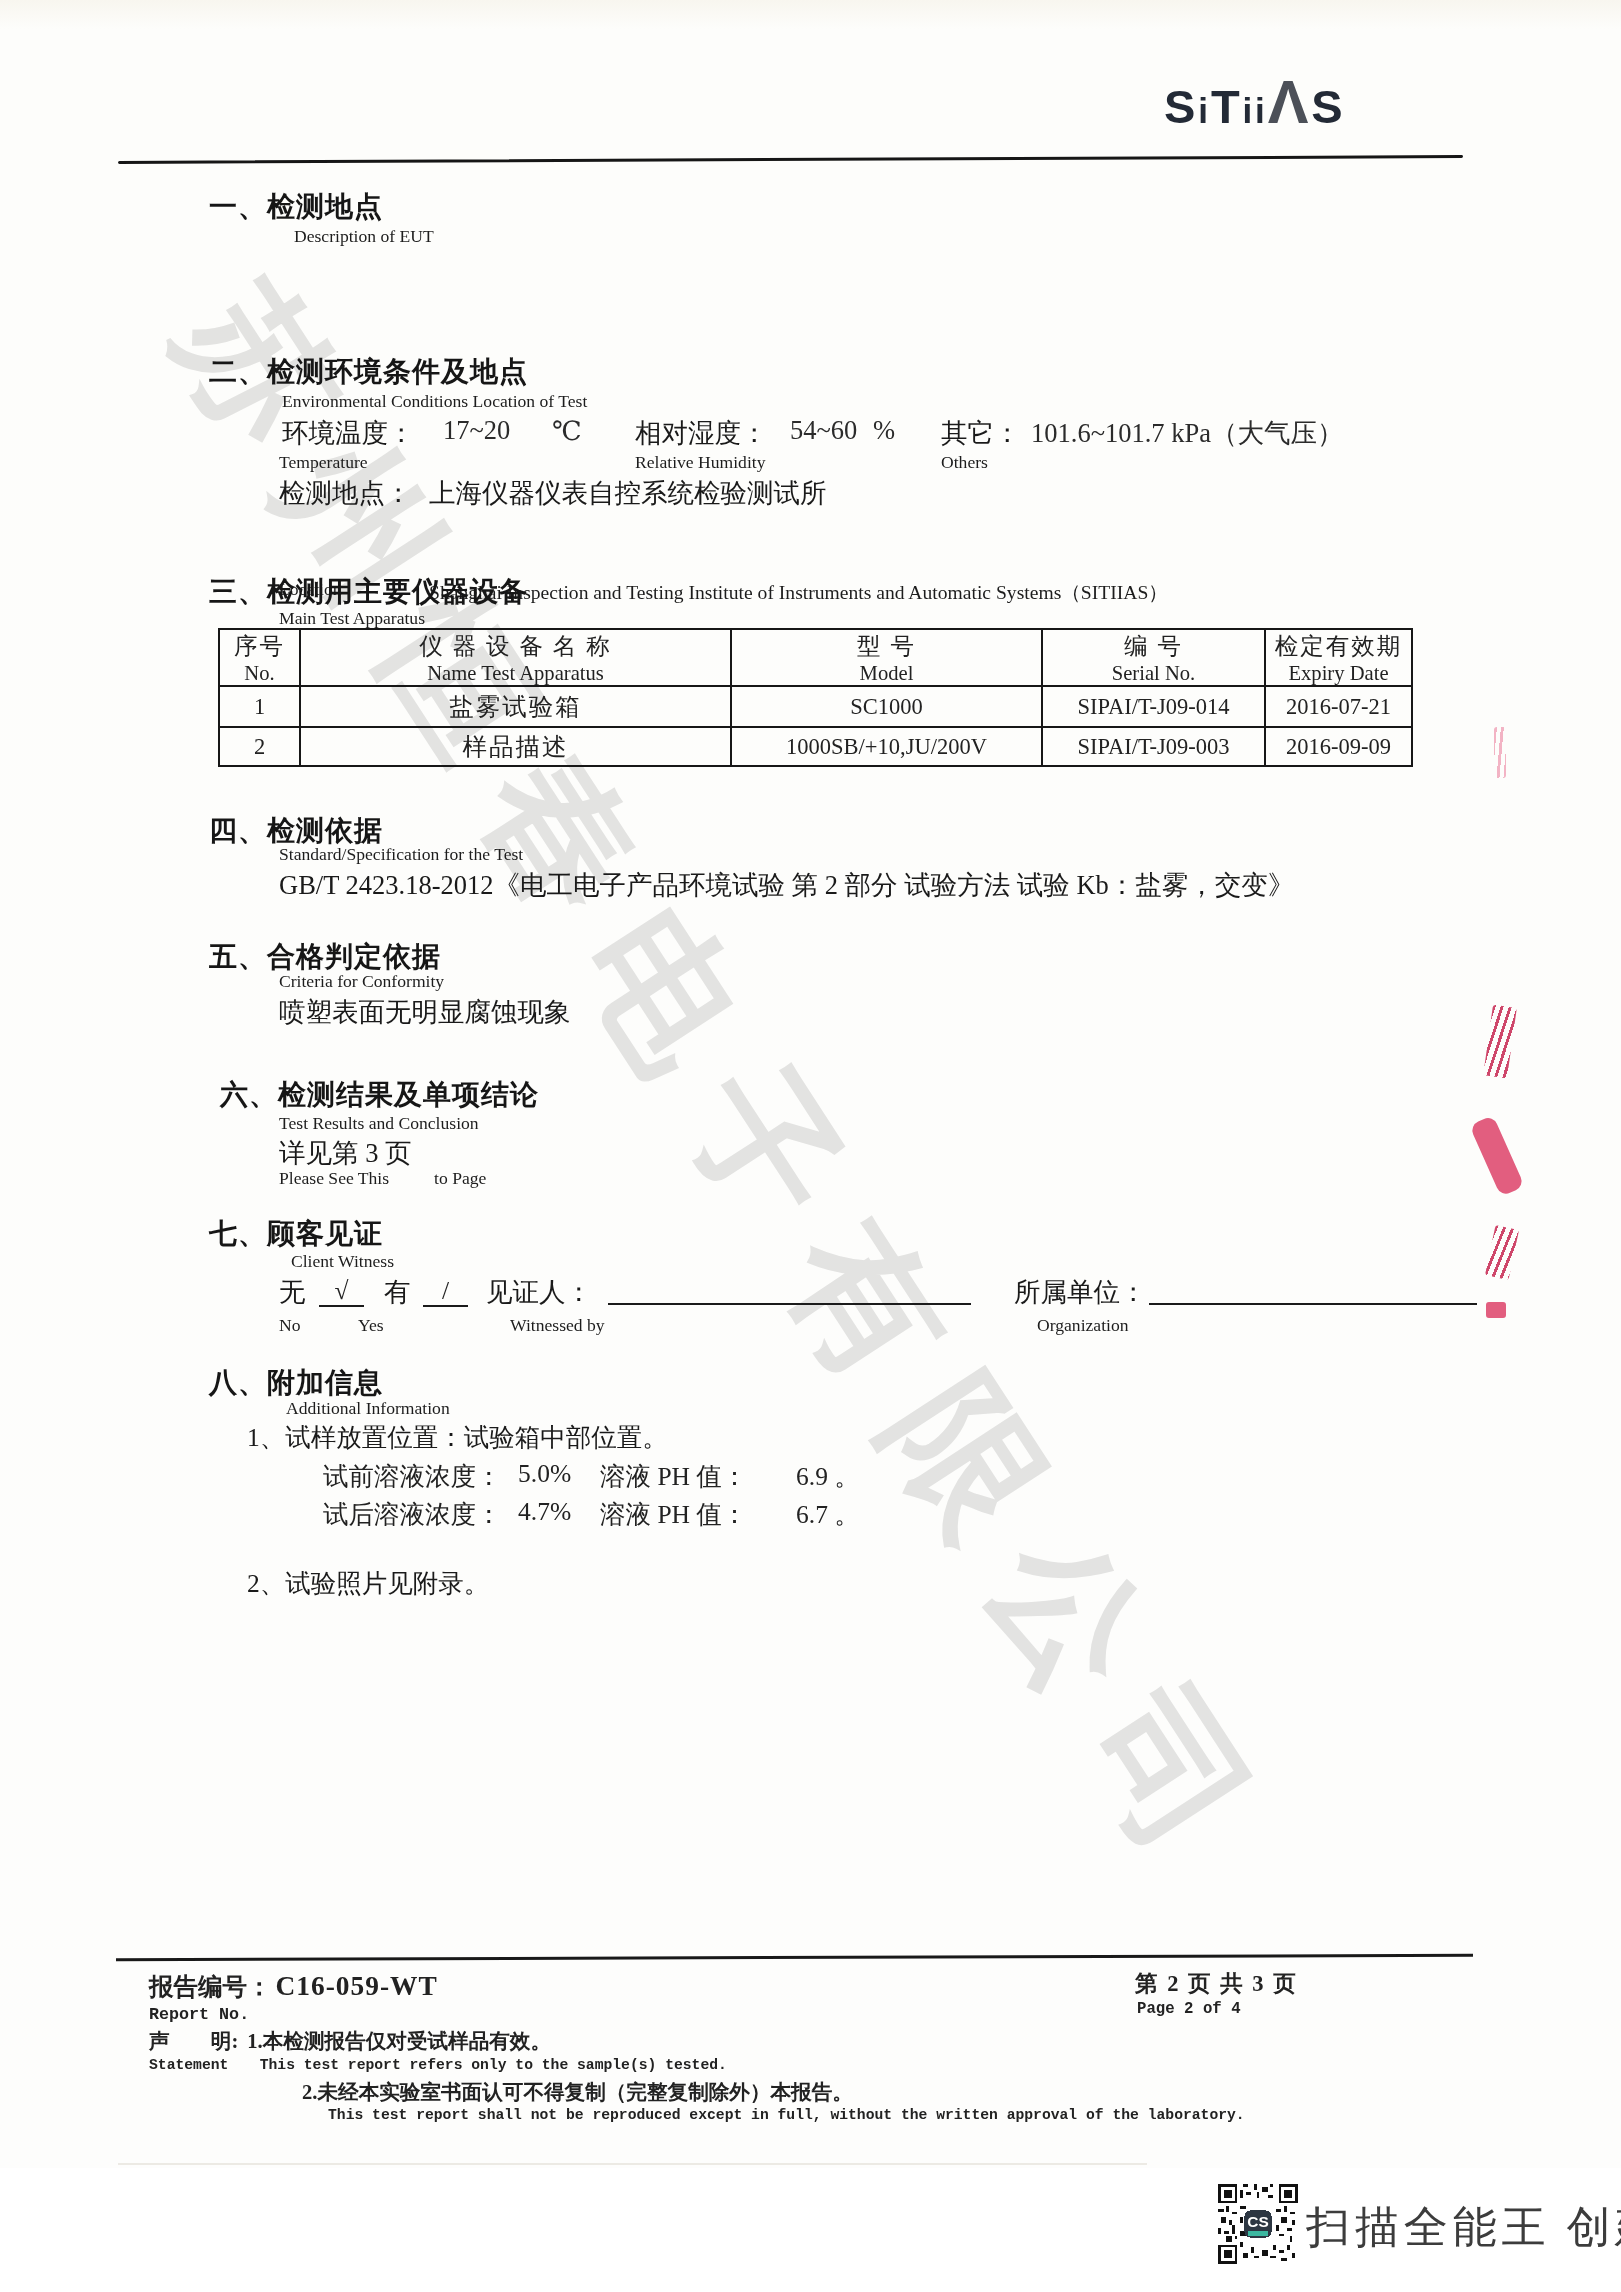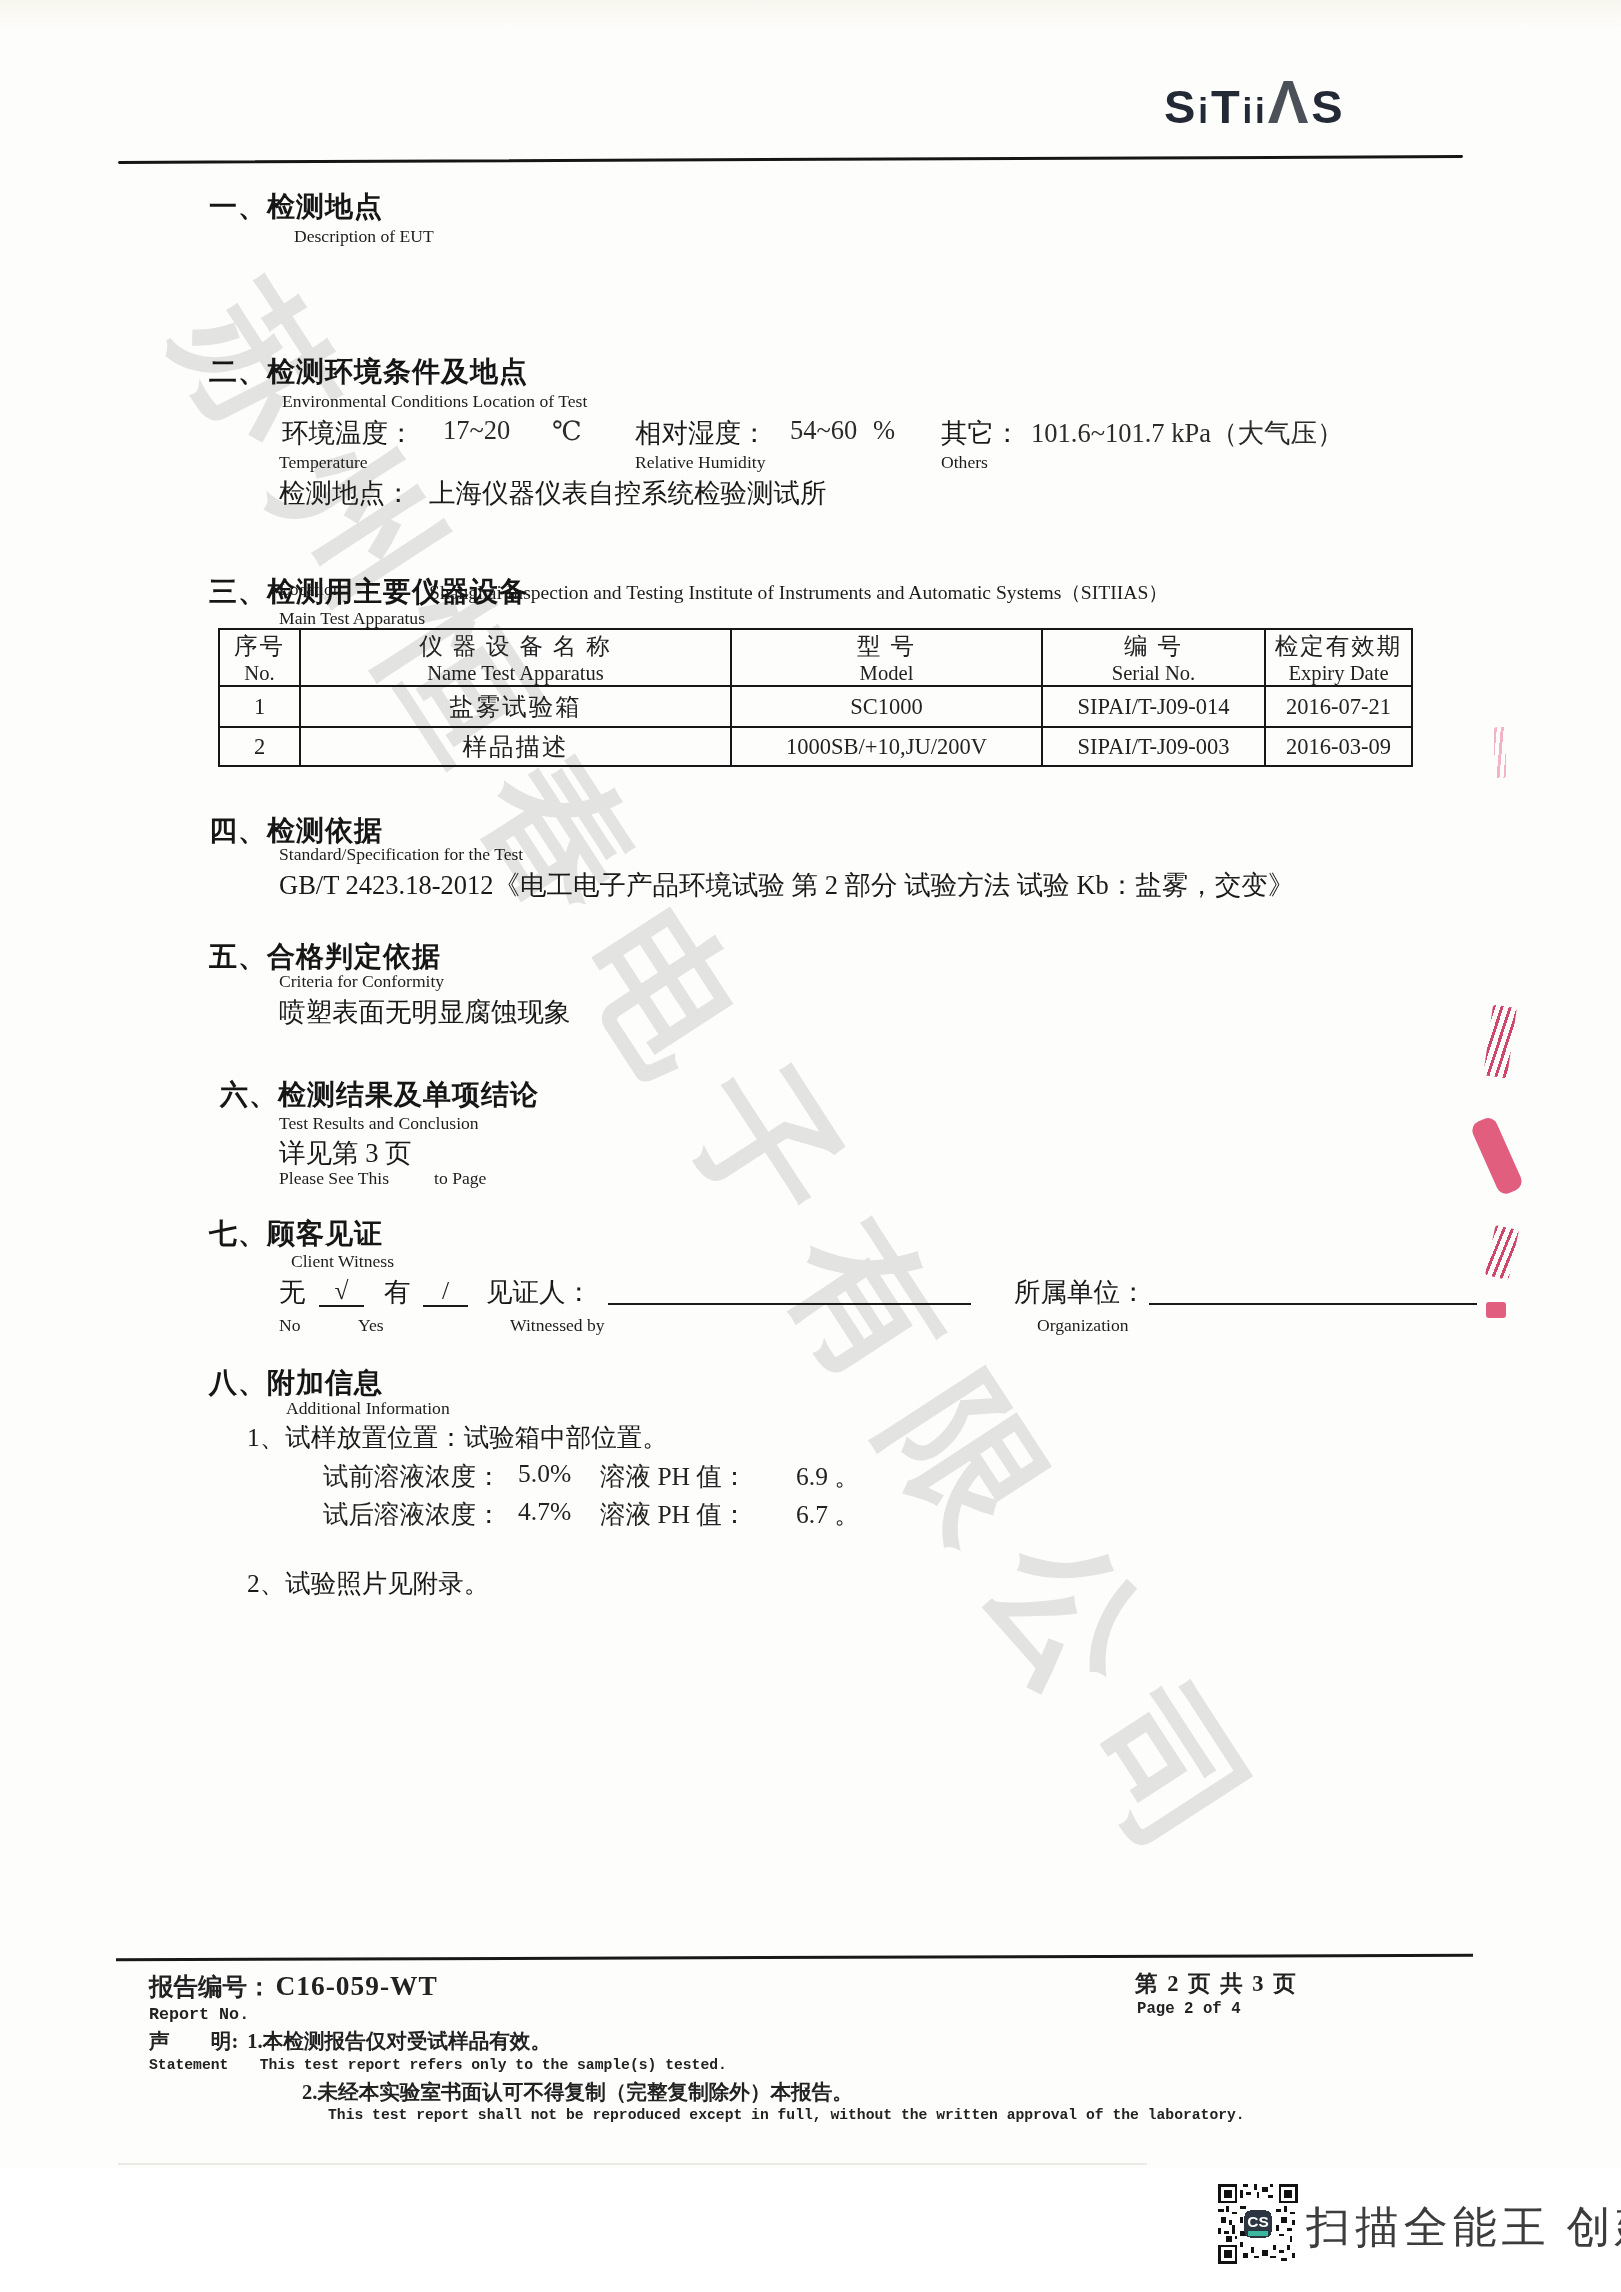--- a/index.html
+++ b/index.html
@@ -142,21 +142,21 @@
         <td class="cell-zh">盐雾试验箱</td>
         <td class="cell-v">SC1000</td>
         <td class="cell-v">SIPAI/T-J09-014</td>
         <td class="cell-v">2016-07-21</td>
       </tr>
       <tr style="height:39px;">
         <td class="cell-v">2</td>
         <td class="cell-zh">样品描述</td>
         <td class="cell-v">1000SB/+10,JU/200V</td>
         <td class="cell-v">SIPAI/T-J09-003</td>
-        <td class="cell-v">2016-03-09</td>
+        <td class="cell-v">2016-09-09</td>
       </tr>
     </tbody>
       </table>
 
     <div class="abs sec-title" style="left:209px;top:812px;">四、检测依据</div>
     <div class="abs sub-en" style="left:279px;top:844px;">Standard/Specification for the Test</div>
     <div class="abs body-zh" style="left:279px;top:867px;">GB/T 2423.18-2012《电工电子产品环境试验 第 2 部分 试验方法 试验 Kb：盐雾，交变》</div>
 
     <div class="abs sec-title" style="left:209px;top:938px;">五、合格判定依据</div>
     <div class="abs sub-en" style="left:279px;top:971px;">Criteria for Conformity</div>

